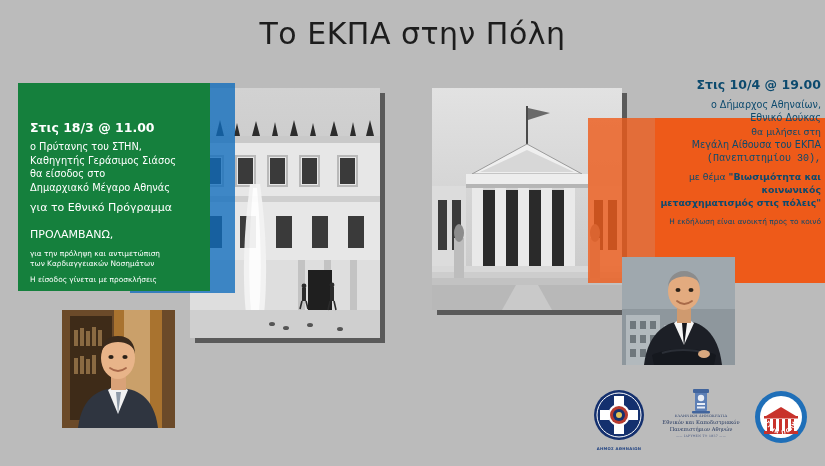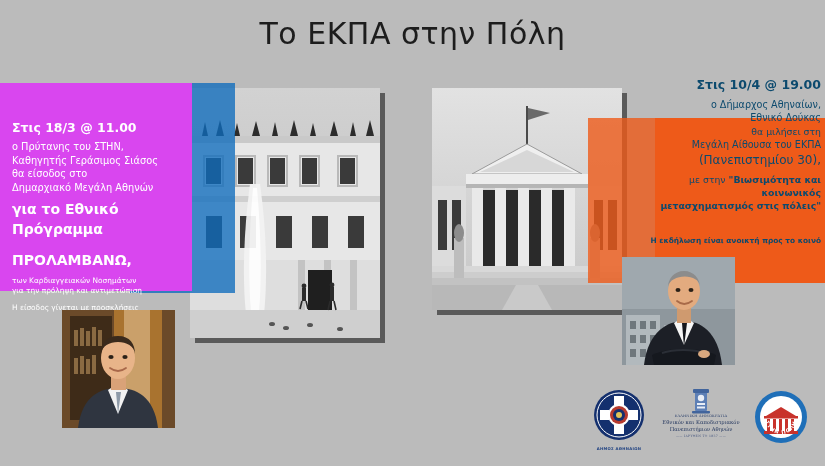--- a/index.html
+++ b/index.html
@@ -33,31 +33,31 @@
     overflow:hidden;background:#d8d8d8;
   }
 
   
   .blue-overlay{
     position:absolute;left:130px;top:23px;width:105px;height:210px;
     background:rgba(14,108,189,0.78);
   }
   
   .blue-panel{
-    position:absolute;left:0;top:23px;width:192px;height:208px;
-    background:#d946ef;
+    position:absolute;left:18px;top:23px;width:192px;height:208px;
+    background:#15803d;
   }
   .blue-text{
     position:absolute;left:12px;top:36px;width:175px;
     color:#ffffff;line-height:1.38;
   }
   .t-head{font-size:12.5px;font-weight:bold;margin-bottom:4px;}
   .t-line{font-size:9.8px;font-weight:400;}
   .t-tiny{font-size:6.6px;font-weight:400;}
-  .t-bold{font-size:14px;font-weight:bold;margin-top:6px;}
+  .t-bold{font-size:11px;font-weight:normal;margin-top:6px;}
   .t-small{font-size:7.4px;font-weight:400;}
   .t-gap{height:6px;}
 
   .portrait-left{
     position:absolute;left:62px;top:250px;width:113px;height:118px;
     overflow:hidden;
   }
 
   
   .right-wrap{position:absolute;left:410px;top:60px;width:415px;height:345px;}
@@ -194,26 +194,26 @@
     </div>
 
     <div class="blue-overlay"></div>
 
     <div class="blue-panel">
       <div class="blue-text">
         <div class="t-head">Στις 18/3 @ 11.00</div>
         <div class="t-line">ο Πρύτανης του ΣΤΗΝ,</div>
         <div class="t-line">Καθηγητής Γεράσιμος Σιάσος</div>
         <div class="t-line">θα είσοδος στο</div>
-        <div class="t-line">Δημαρχιακό Μεγάλη Αθηνών</div>
+        <div class="t-line">Δημαρχιακό Μέγαρο Αθηνάς</div>
         <div class="t-bold">για το Εθνικό Πρόγραμμα</div>
         <div class="t-bold" style="margin-top:12px">ΠΡΟΛΑΜΒΑΝΩ,</div>
         <div class="t-gap"></div>
+        <div class="t-small">για την πρόληψη και αντιμετώπιση</div>
         <div class="t-small">των Καρδιαγγειακών Νοσημάτων</div>
-        <div class="t-small">για την πρόληψη και αντιμετώπιση</div>
         <div class="t-gap"></div>
         <div class="t-small">Η είσοδος γίνεται με προσκλήσεις</div>
       </div>
     </div>
 
     <div class="portrait-left">
       <svg width="113" height="118" viewBox="0 0 113 118" preserveAspectRatio="none">
         <rect width="113" height="118" fill="#5e4024"></rect>
 
         <rect x="0" y="0" width="113" height="118" fill="#6b4a29"></rect>
@@ -313,27 +313,27 @@
     <div class="orange-overlay"></div>
 
     <div class="orange-panel"></div>
 
     <div class="orange-text">
       <div style="font-size:12.5px;font-weight:bold;margin-bottom:4px;">Στις 10/4 @ 19.00</div>
       <div style="font-size:9.6px;">ο Δήμαρχος Αθηναίων,</div>
       <div style="font-size:9.6px;">Εθνικό Δούκας</div>
       <div style="font-size:9.3px;">θα μιλήσει στη</div>
       <div style="font-size:9.6px;">Μεγάλη Αίθουσα του ΕΚΠΑ</div>
-      <div style="font-size:12px;">(Πανεπιστημίου 30),</div>
+      <div style="font-size:10px;font-family:Liberation Mono, monospace;">(Πανεπιστημίου 30),</div>
       <div style="font-size:9.3px;margin-top:4px;">
-        <span>με στην</span>
+        <span>με θέμα</span>
         <span style="font-weight:bold;">"Βιωσιμότητα και κοινωνικός</span>
       </div>
       <div style="font-size:9.3px;font-weight:bold;">μετασχηματισμός στις πόλεις"</div>
-      <div style="font-size:7.4px;margin-top:24px;font-weight:bold;">Η εκδήλωση είναι ανοικτή προς το κοινό</div>
+      <div style="font-size:7.4px;margin-top:7px;">Η εκδήλωση είναι ανοικτή προς το κοινό</div>
     </div>
 
     <div class="portrait-right">
       <svg width="113" height="108" viewBox="0 0 113 108" preserveAspectRatio="none">
         <rect width="113" height="108" fill="#9fa8ae"></rect>
 
         <rect x="0" y="52" width="113" height="56" fill="#8e979d"></rect>
         <rect x="4" y="58" width="34" height="50" fill="#b2b9bd"></rect>
         <g fill="#6f777c">
           <rect x="8" y="64" width="6" height="8"></rect>

